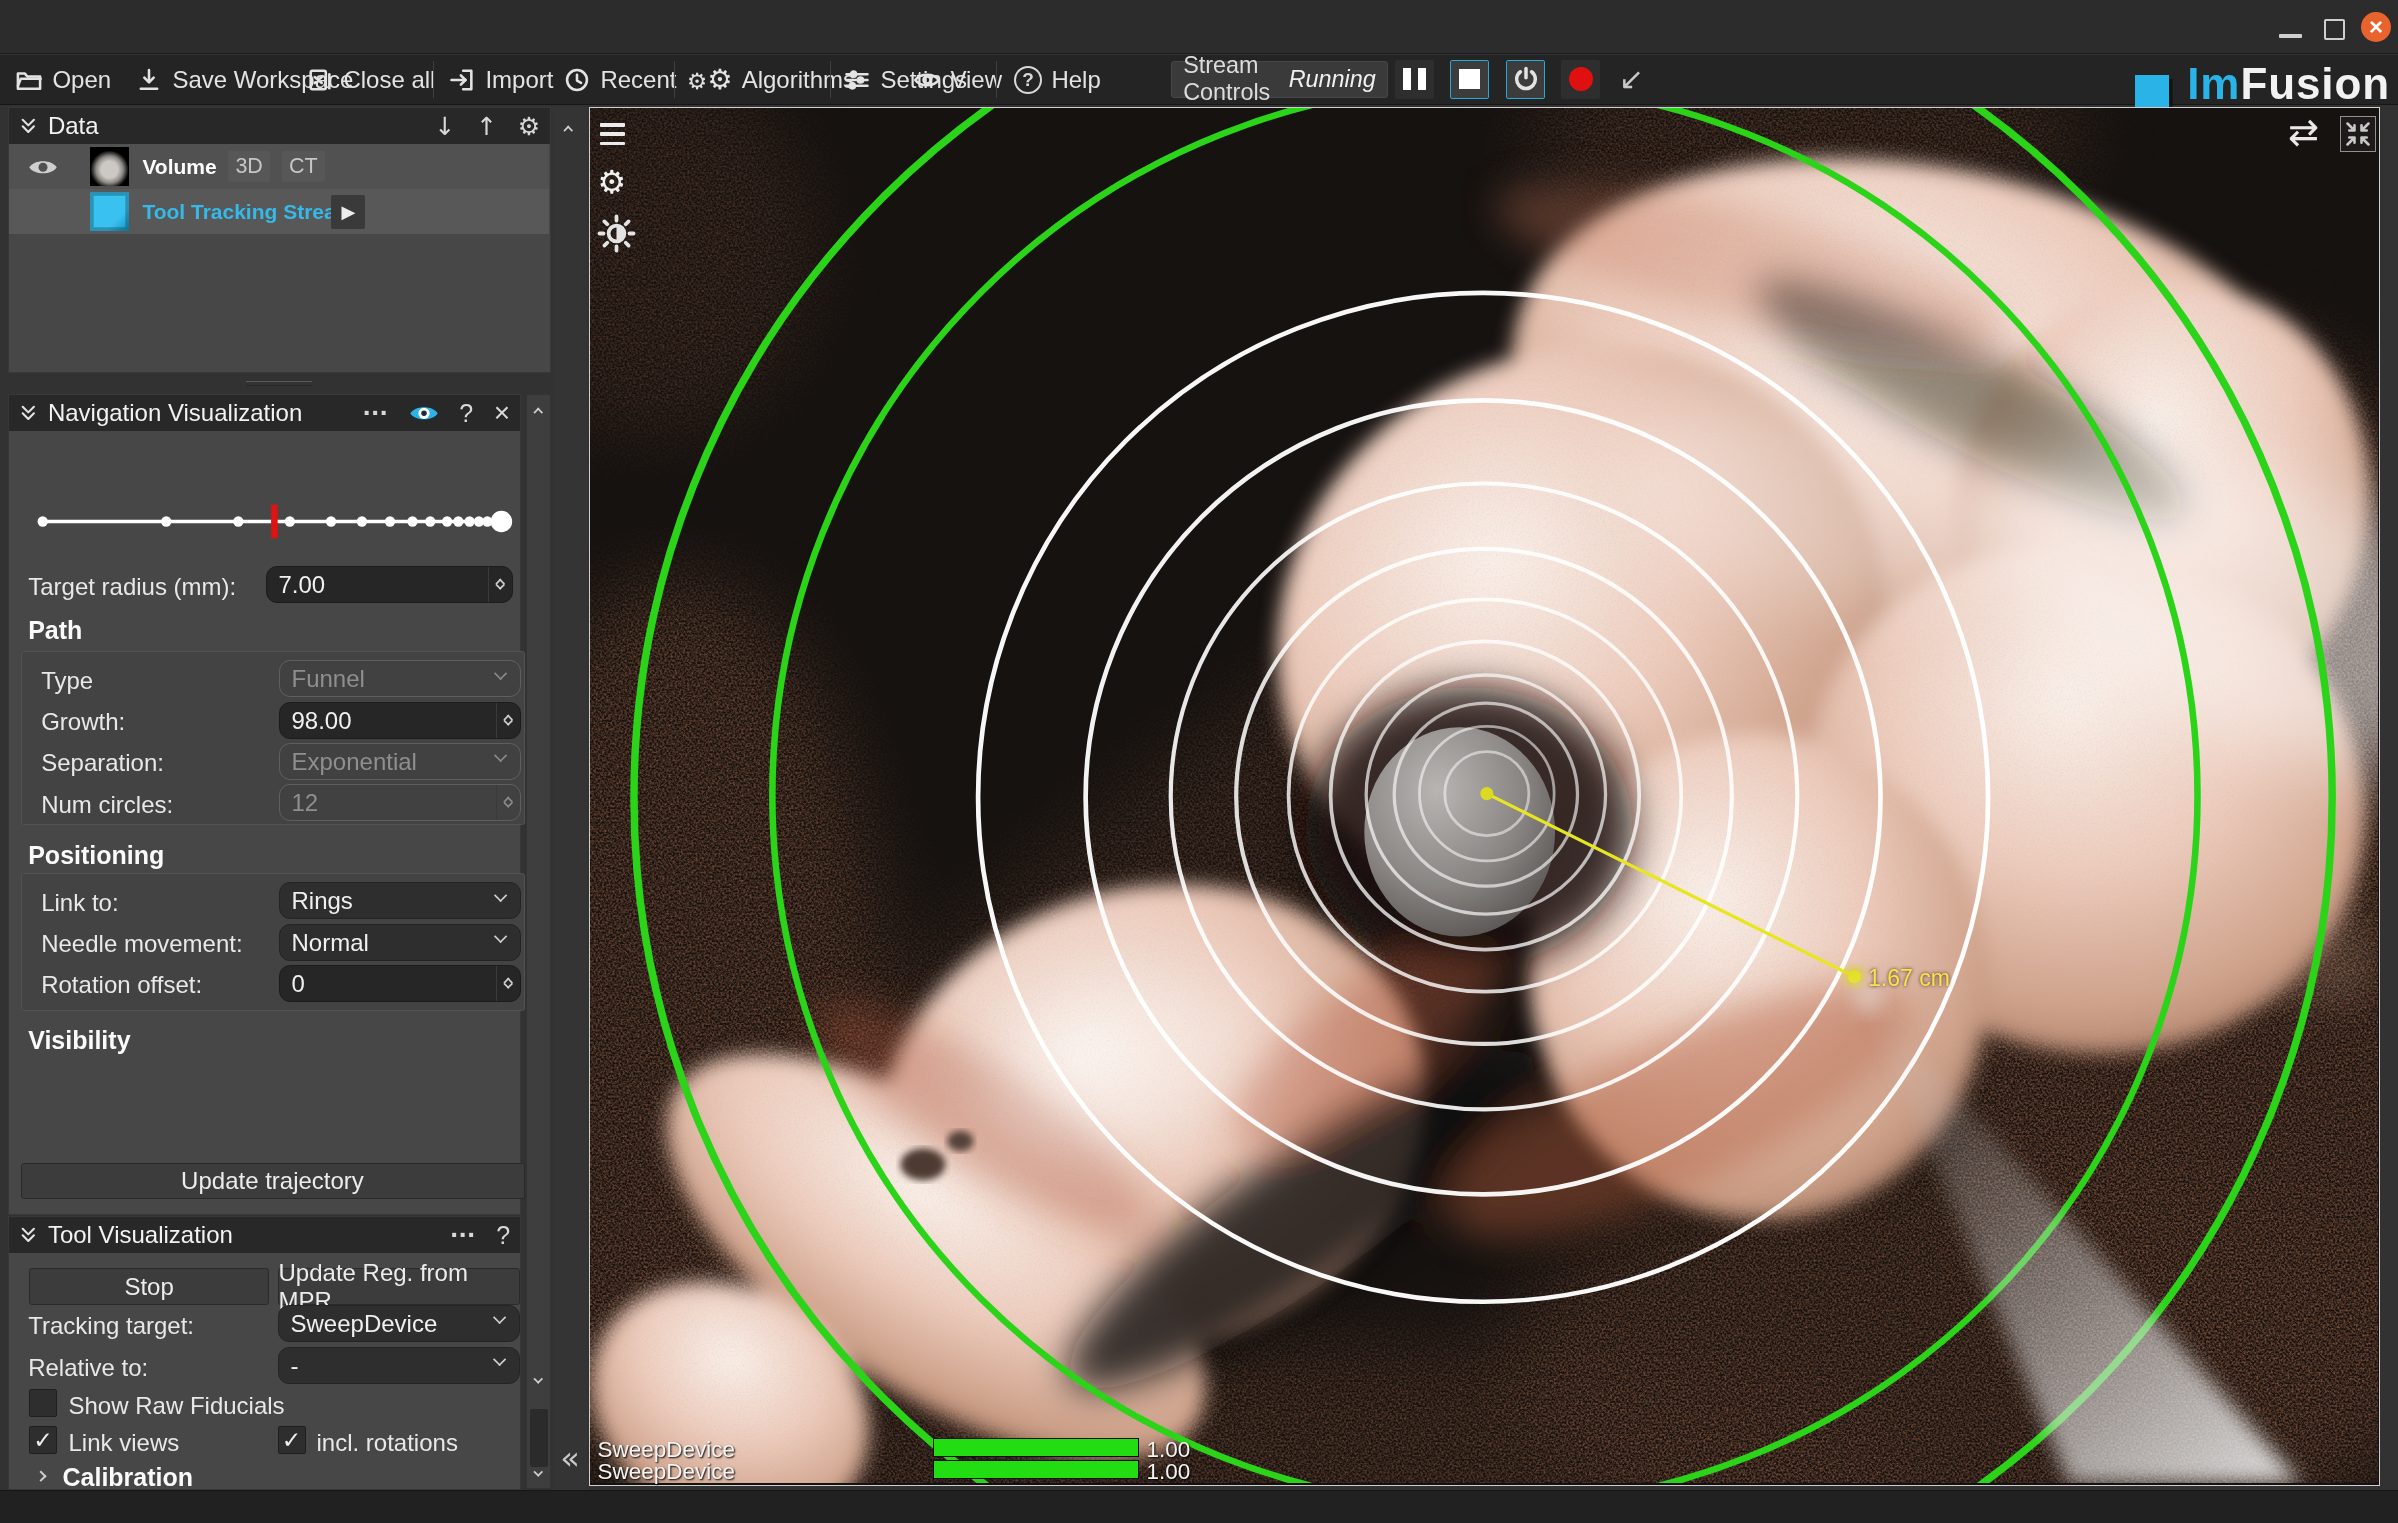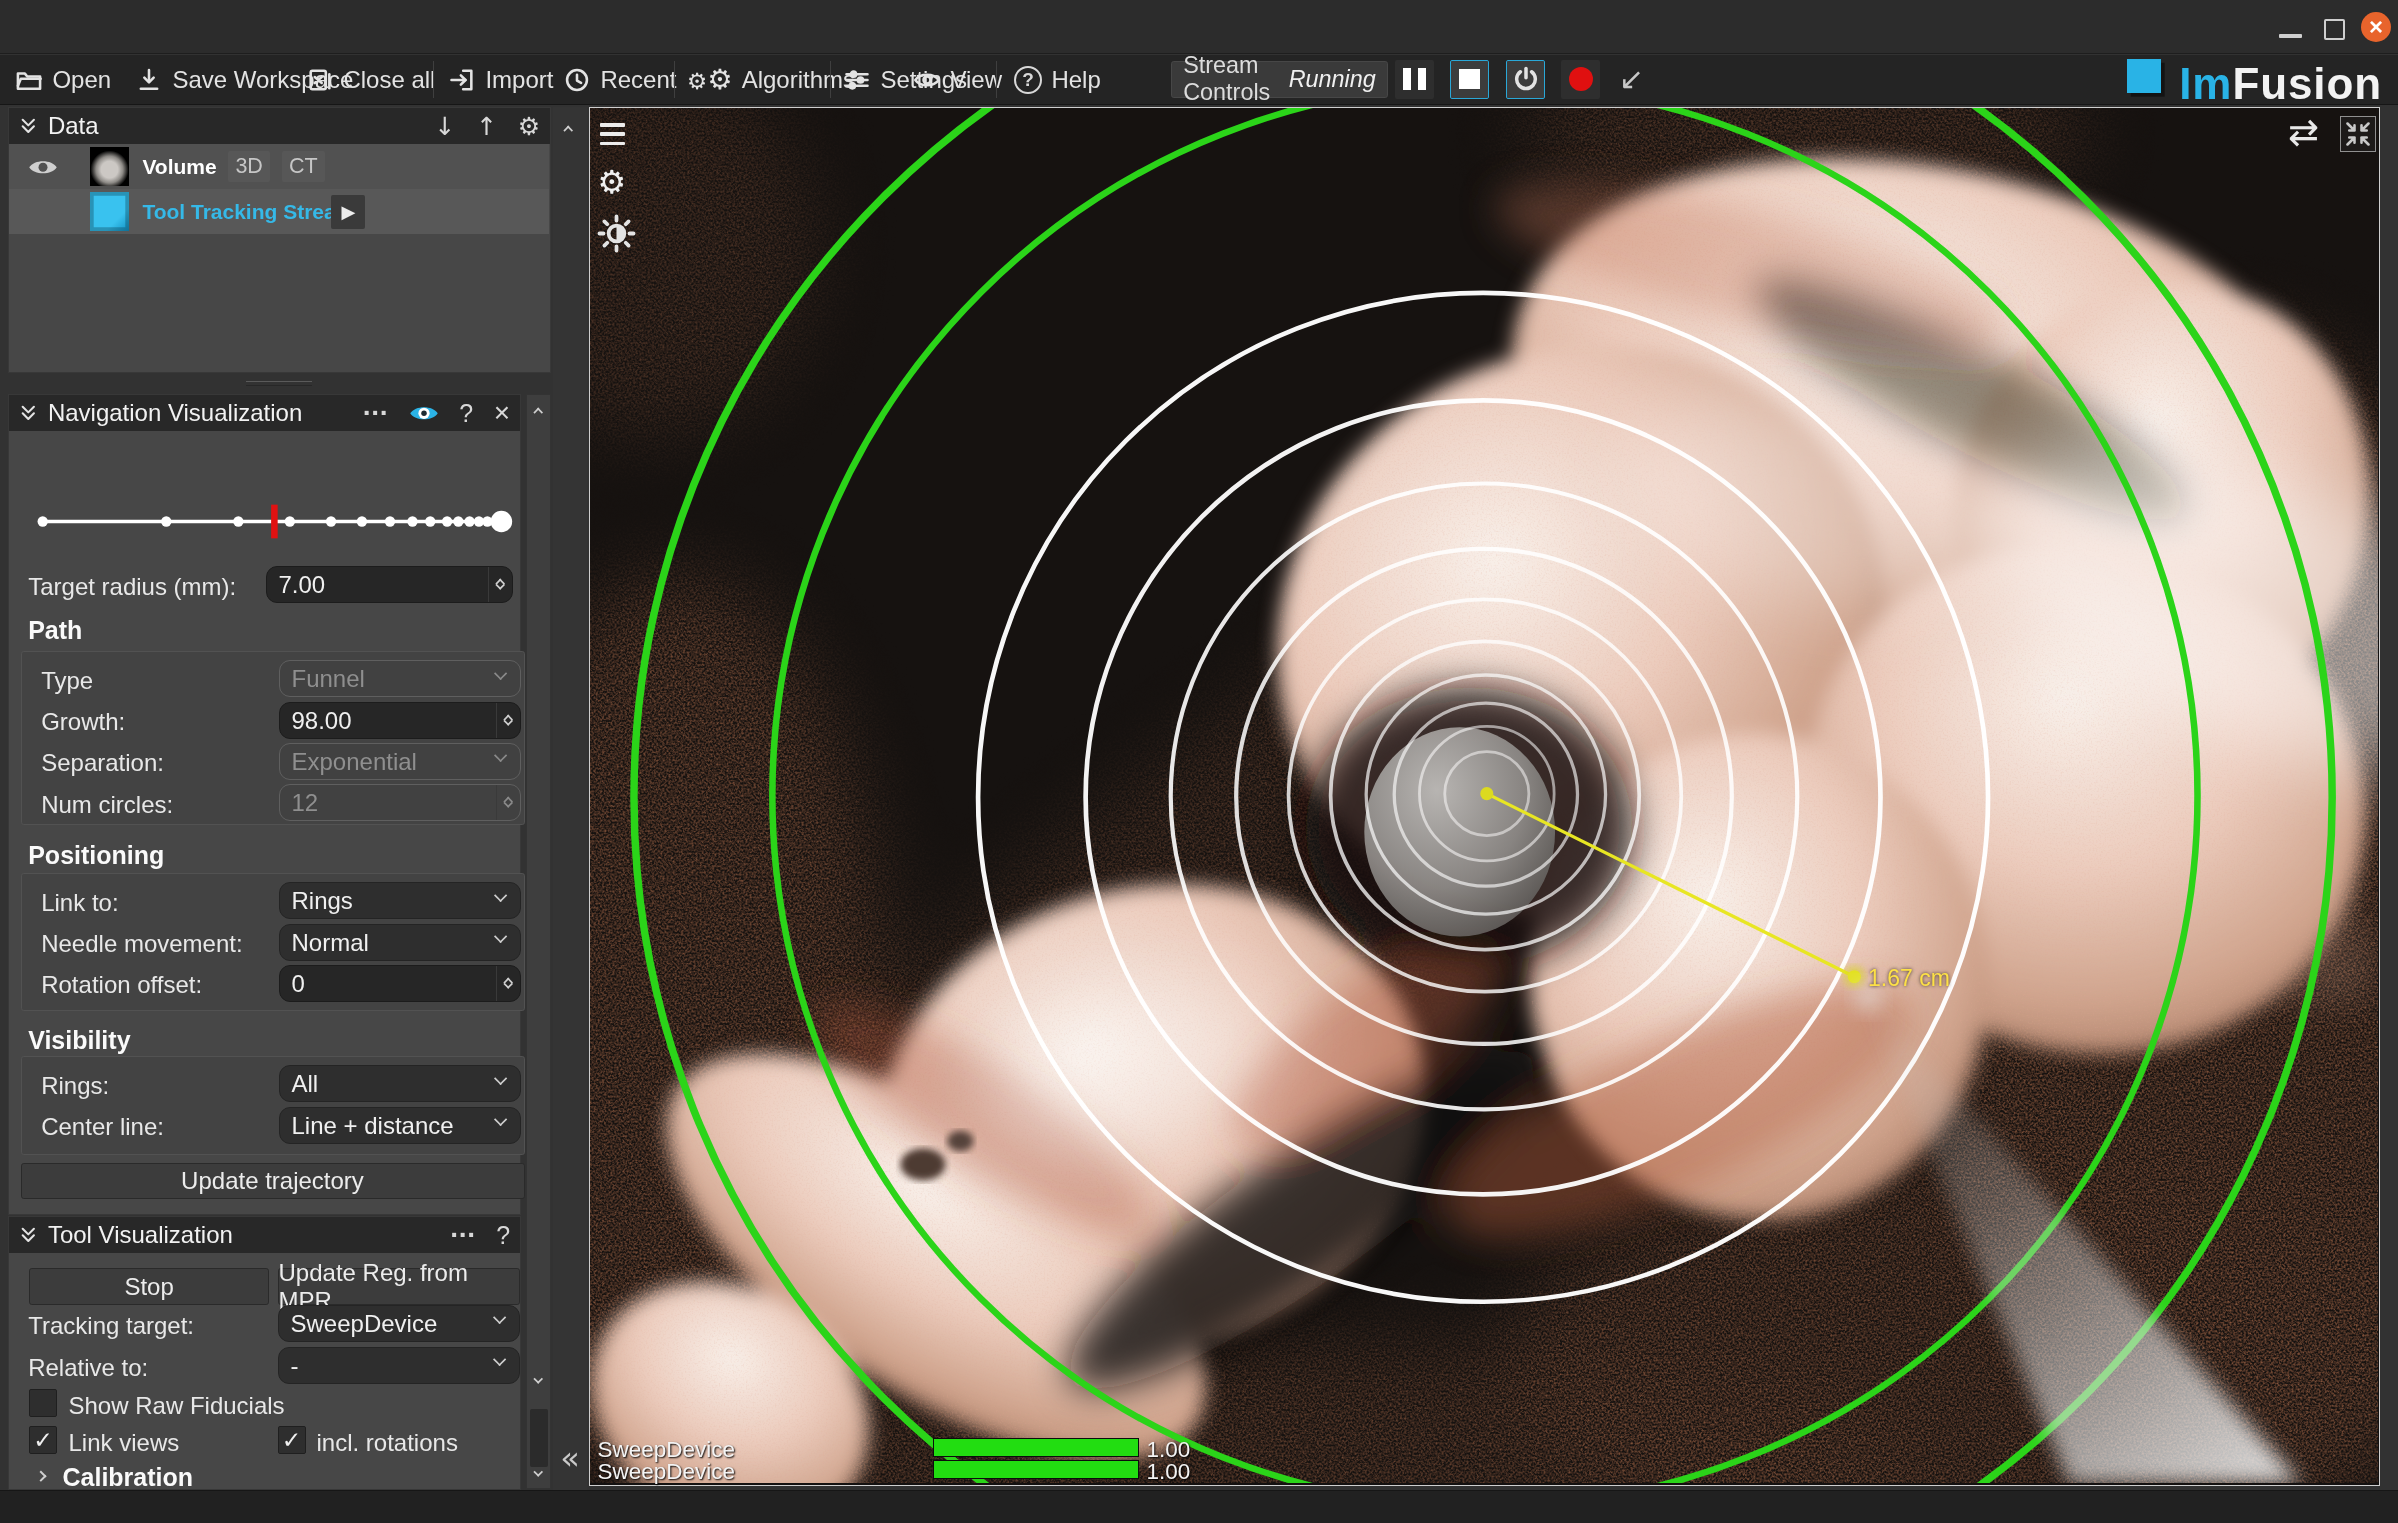--- a/index.html
+++ b/index.html
@@ -30,21 +30,21 @@
     border:0.9px solid #474747; border-radius:2.8px; display:flex; align-items:center; padding:0 11.2px; gap:9.4px; }
   #stream-box .sc-label { font-size:23.4px; color:#dcdcdc; }
   #stream-box .sc-status { font-size:23.4px; font-style:italic; color:#f0f0f0; }
   .sqbtn { position:absolute; top:4.7px; width:39px; height:39px; background:#2e2e2e; border-radius:1.9px;
     display:flex; align-items:center; justify-content:center; }
   .sqbtn.sel { border:1.9px solid #2aa8d8; background:#3c3c3c; }
   .pausebars { display:flex; gap:6.6px; }
   .pausebars i { display:block; width:8.4px; height:22.5px; background:#fff; }
   .stopsq { width:20.6px; height:20.6px; background:#fff; }
   .recdot { width:24px; height:24px; border-radius:50%; background:#e01010; }
-  #logo { position:absolute; right:17px; top:3.7px; display:flex; align-items:flex-start; gap:18px; }
+  #logo { position:absolute; right:9px; top:3.7px; display:flex; align-items:flex-end; gap:18px; }
   #logo .mark { width:34px; height:34px; background:#29b3e6; box-shadow:3.7px 3.7px 0 rgba(0,0,0,.45); }
   #logo .t { font-size:44px; font-weight:bold; letter-spacing:0.9px; }
   #logo .t .im { color:#29b3e6; } #logo .t .fu { color:#f2f2f2; }
 
   
   .panel { position:absolute; left:7.5px; background:#474747; border:0.9px solid #383838; }
   .phead { position:absolute; left:0; top:0; right:0; height:36px; background:#282828;
     display:flex; align-items:center; padding:0 9.4px; gap:9.4px; }
   .phead .ptitle { font-size:24px; color:#f2f2f2; }
   .phead .hicons { margin-left:auto; display:flex; align-items:center; gap:20.6px; }
@@ -354,32 +354,20 @@
       <div class="field spin" style="top:91px">
         <span>0</span>
         <span class="sbtns">
             <span class="chv sm u"></span>
             <span class="chv sm d"></span>
           </span>
       </div>
     </div>
 
     <span class="heading" style="top:631px">Visibility</span>
-    <div class="gbox" style="top:661px;height:99px">
-      <span class="glbl" style="top:15px">Rings:</span>
-      <div class="field dd" style="top:8.4px">
-        <span>All</span>
-        <span class="cv chv d"></span>
-      </div>
-      <span class="glbl" style="top:56px">Center line:</span>
-      <div class="field dd" style="top:50px">
-        <span>Line + distance</span>
-        <span class="cv chv d"></span>
-      </div>
-    </div>
 
     <div class="pbtn" style="left:12px;top:768px;width:504px;height:36px">Update trajectory</div>
   </div>
 
   <div class="panel" style="top:1216px;width:513px;height:274px">
     <div class="phead">
       <svg class="icon chevdbl" width="20.6" height="20.6" viewBox="0 0 22 22">
           <path d="M5 4l6 6 6-6"></path>
           <path d="M5 11l6 6 6-6"></path>
         </svg>

